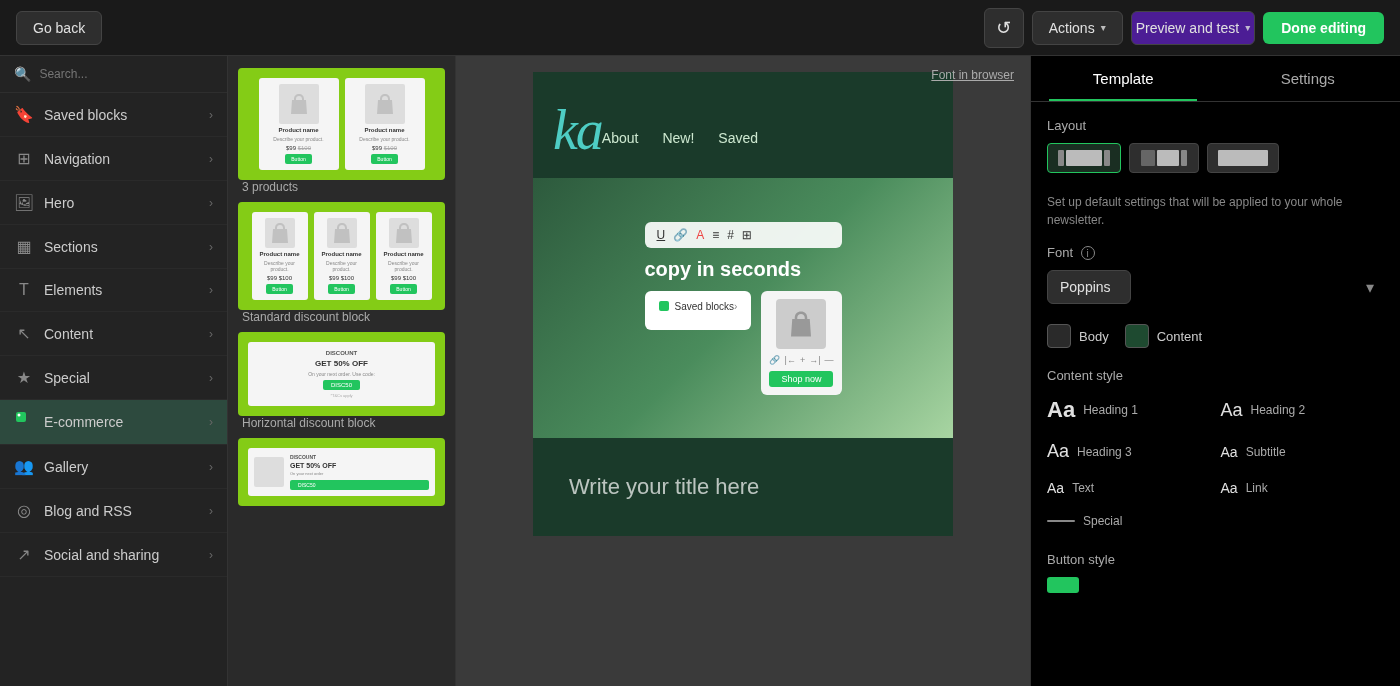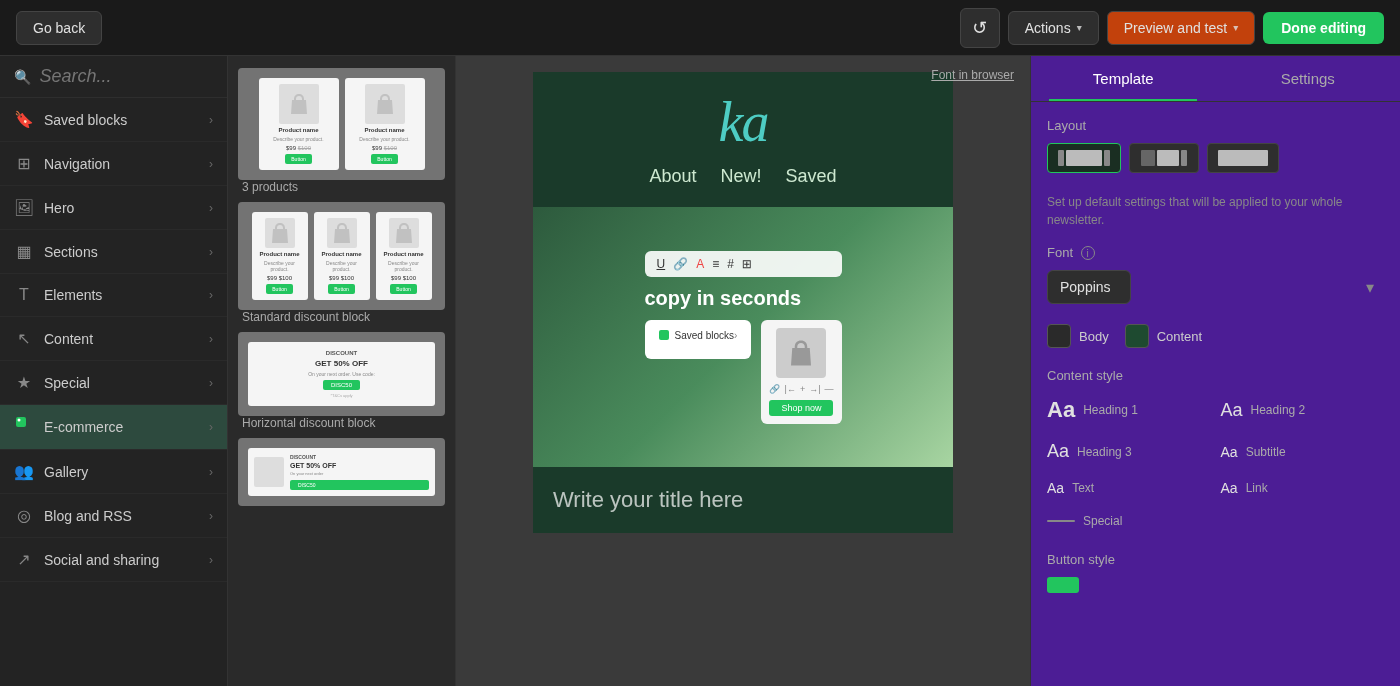--- a/index.html
+++ b/index.html
@@ -21,22 +21,22 @@
       background: #2e2e2e; border: 1px solid #444; color: #e0e0e0;
       width: 40px; height: 40px; border-radius: 6px; cursor: pointer;
       display: flex; align-items: center; justify-content: center; font-size: 18px;
     }
     .btn-actions {
       background: #2e2e2e; border: 1px solid #444; color: #e0e0e0;
       padding: 8px 16px; border-radius: 6px; cursor: pointer; font-size: 14px;
       display: flex; align-items: center; gap: 6px;
     }
     .btn-preview {
-      background: #c2410c; border: 1px solid #444; color: #e0e0e0;
-      padding: 8px 16px; border-radius: 6px; cursor: pointer; font-size: 14px;
+      background: #4c1d95; border: 1px solid #444; color: #e0e0e0;
+      padding: 8px 4px; border-radius: 6px; cursor: pointer; font-size: 14px;
       display: flex; align-items: center; gap: 6px;
     }
     .btn-done {
       background: #22c55e; border: none; color: #fff;
       padding: 8px 18px; border-radius: 6px; cursor: pointer; font-size: 14px; font-weight: 600;
     }
     .chevron { font-size: 10px; opacity: 0.8; }
 
     
     .main-content {
@@ -47,21 +47,21 @@
     .sidebar {
       width: 228px; background: #232323; border-right: 1px solid #333;
       display: flex; flex-direction: column; overflow-y: auto; flex-shrink: 0;
     }
     .sidebar-search {
       display: flex; align-items: center; gap: 8px;
       padding: 10px 14px; border-bottom: 1px solid #2e2e2e;
     }
     .sidebar-search input {
       background: transparent; border: none; outline: none; color: #ffffff;
-      font-size: 18px; width: 100%; font-style: italic;
+      font-size: 12px; width: 100%;
     }
     .search-icon { color: #666; font-size: 14px; }
     .sidebar-item {
       display: flex; align-items: center; justify-content: space-between;
       padding: 12px 14px; cursor: pointer; border-bottom: 1px solid #2a2a2a;
       font-size: 14px; color: #ccc;
     }
     .sidebar-item.active { background: #2d4a3e; }
     .sidebar-item-left { display: flex; align-items: center; gap: 10px; }
     .sidebar-icon { font-size: 16px; color: #888; width: 20px; text-align: center; }
@@ -70,21 +70,21 @@
     
     .block-panel {
       width: 228px; background: #2a2a2a; border-right: 1px solid #333;
       overflow-y: auto; flex-shrink: 0; padding: 12px 10px;
     }
     .block-item { }
     .block-label {
       font-size: 12px; color: #aaa; margin-bottom: 8px; padding: 0 4px;
     }
     .block-preview {
-      background: #737373; border-radius: 4px; overflow: hidden;
+      background: #84cc16; border-radius: 4px; overflow: hidden;
       cursor: pointer; border: 2px solid transparent;
     }
     .block-preview-inner {
       padding: 8px; display: flex; flex-direction: column; align-items: center; gap: 6px;
     }
     .bp-row { display: flex; gap: 6px; width: 100%; justify-content: center; }
     .bp-product {
       background: #f5f5f5; border-radius: 3px; padding: 6px;
       width: 80px; display: flex; flex-direction: column; align-items: center; gap: 3px;
     }
@@ -116,49 +116,49 @@
       align-items: center; overflow-y: auto; position: relative;
     }
     .view-in-browser {
       position: absolute; top: 12px; right: 16px;
       font-size: 12px; color: #aaa; text-decoration: underline; cursor: pointer;
     }
     .email-canvas {
       width: 420px; margin-top: 16px;
     }
     .email-header {
-      background: #1a3a2a; padding: 22px 20px 20px;
-      display: flex; flex-direction: column; align-items: center;
+      background: #1a3a2a; padding: 30px 20px 20px;
+      display: flex; flex-direction: row; align-items: center;
     }
     .email-logo {
       font-size: 56px; color: #4ecdc4; font-style: italic; font-family: Georgia, serif;
       letter-spacing: -2px; line-height: 1;
     }
     .email-nav {
       display: flex; gap: 24px; margin-top: 16px;
-      font-size: 18px; color: #cde8d0;
+      font-size: 14px; color: #cde8d0;
     }
     .email-hero-img {
       width: 100%; height: 260px; position: relative; overflow: hidden;
     }
     .hero-bg {
       width: 100%; height: 100%;
       background: linear-gradient(135deg, #2d5a3d 0%, #4a8c5c 50%, #a8d5a2 100%);
       display: flex; align-items: center; justify-content: center;
     }
     .email-title-preview {
-      background: #1a3a2a; padding: 20px;
+      background: #1a3a2a; padding: 36px;
     }
     .email-title-text {
       color: #fff; font-size: 22px; font-weight: 400; opacity: 0.7;
     }
 
     
     .right-panel {
-      width: 370px; background: #4c1d95; border-left: 1px solid #333;
+      width: 370px; background: #000000; border-left: 1px solid #333;
       display: flex; flex-direction: column; flex-shrink: 0; overflow-y: auto;
     }
     .right-tabs {
       display: flex; border-bottom: 1px solid #333; flex-shrink: 0;
     }
     .right-tab {
       flex: 1; text-align: center; padding: 14px 0; font-size: 15px;
       cursor: pointer; color: #aaa; position: relative;
     }
     .right-tab.active { color: #fff; }

